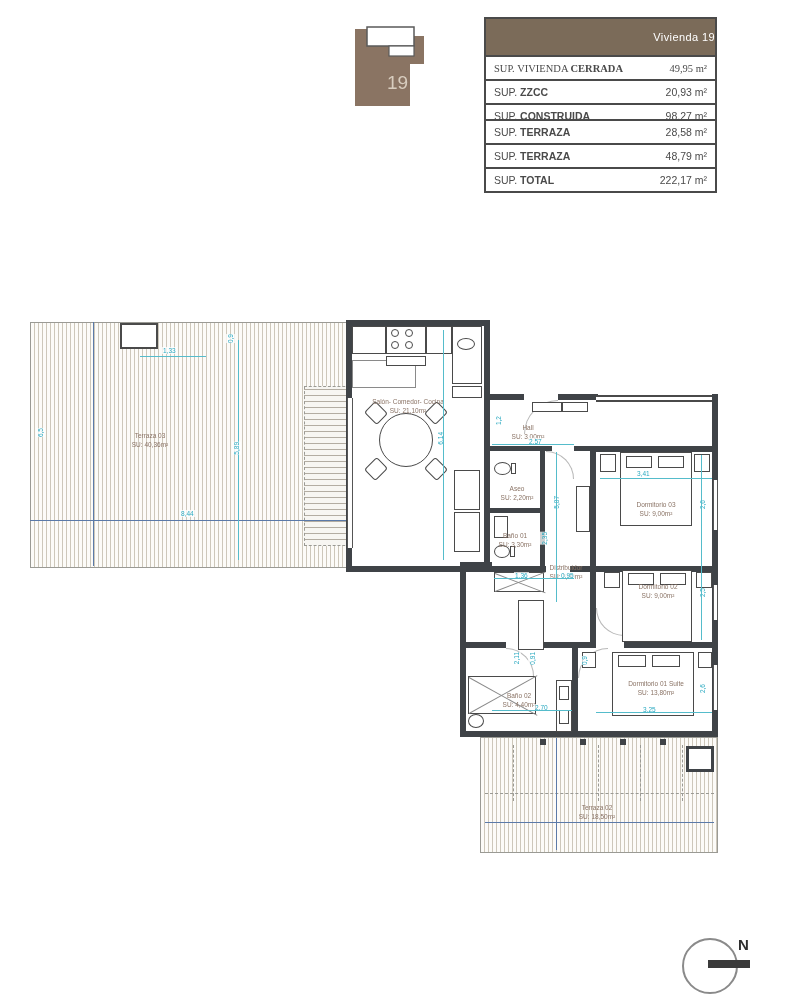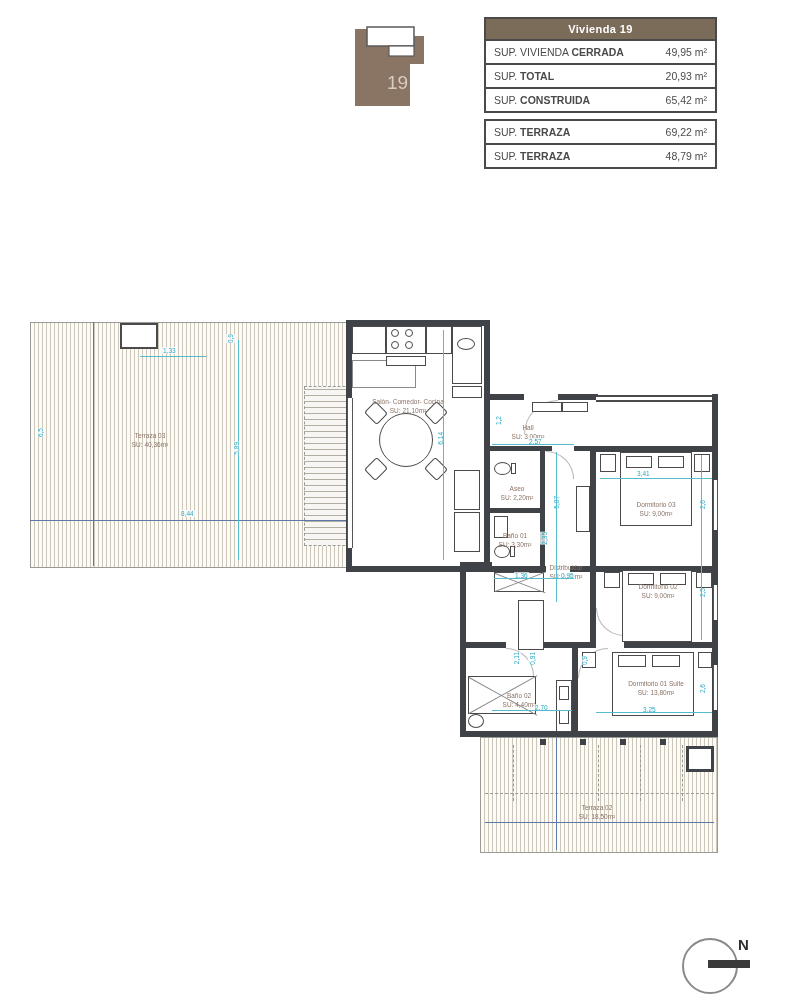--- a/index.html
+++ b/index.html
@@ -3,22 +3,22 @@
 <meta charset="utf-8">
 <style>
   html,body{margin:0;padding:0;}
   body{
     width:800px;height:995px;position:relative;background:#ffffff;
     font-family:"Liberation Sans",sans-serif;overflow:hidden;
   }
   
   .areatable{position:absolute;width:229px;border:2px solid #4a4a4a;background:#fff;}
   .areatable .thead{
-    background:#7b6b59;color:#fff;font-weight:bold;font-size:11px;
-    text-align:center;padding:4px 0;letter-spacing:.4px;
+    background:#7b6b59;color:#fff;font-weight:normal;font-size:11px;
+    text-align:right;padding:12px 0;letter-spacing:.4px;
   }
   .trow{
     display:flex;justify-content:space-between;align-items:center;
     border-top:2px solid #4a4a4a;height:22px;padding:0 8px;
     font-size:10.5px;color:#4a4a4a;
   }
   .trow:first-child{border-top:none;}
   .tlabel b{font-weight:bold;}
   .tval{font-size:10.5px;}
   
@@ -68,42 +68,46 @@
     <polygon points="23,59 78,59 78,90 23,90" fill="#8a7463"></polygon>
     <polygon points="70,20 92,20 92,48 70,48" fill="#8a7463"></polygon>
     <rect x="35" y="11" width="47" height="19" fill="#ffffff" stroke="#5a5a5a" stroke-width="1.5"></rect>
     <rect x="57" y="30" width="25" height="10" fill="#ffffff" stroke="#5a5a5a" stroke-width="1.2"></rect>
     <text x="55" y="73" font-family="Liberation Sans, sans-serif" font-size="19" fill="#d8cdbf" id="logo-num">19</text>
   </svg>
 </div>
 
 <div class="areatable" style="left:484px;top:17px;">
   <div class="thead">Vivienda 19</div>
-  <div class="trow" style="border-top:2px solid #4a4a4a;">
+  <div class="trow" style="border-top:2px solid #4a4a4a;font-family:Liberation Serif, serif;">
     <span class="tlabel"><span>SUP. VIVIENDA</span> <b>CERRADA</b></span>
     <span class="tval">49,95 m²</span>
   </div>
   <div class="trow">
-    <span class="tlabel"><span>SUP.</span> <b>TOTAL</b></span>
+    <span class="tlabel"><span>SUP.</span> <b>ZZCC</b></span>
     <span class="tval">20,93 m²</span>
   </div>
   <div class="trow">
     <span class="tlabel"><span>SUP.</span> <b>CONSTRUIDA</b></span>
-    <span class="tval">65,42 m²</span>
+    <span class="tval">98,27 m²</span>
   </div>
 </div>
 
 <div class="areatable" style="left:484px;top:119px;">
   <div class="trow" style="border-top:none;">
     <span class="tlabel"><span>SUP.</span> <b>TERRAZA</b></span>
-    <span class="tval">69,22 m²</span>
+    <span class="tval">28,58 m²</span>
   </div>
   <div class="trow">
     <span class="tlabel"><span>SUP.</span> <b>TERRAZA</b></span>
     <span class="tval">48,79 m²</span>
+  </div>
+  <div class="trow">
+    <span class="tlabel"><span>SUP.</span> <b>TOTAL</b></span>
+    <span class="tval">222,17 m²</span>
   </div>
 </div>
 
 <div id="plan">
 
   <div class="terraza" style="left:30px;top:322px;width:318px;height:244px;"></div>
   <div class="terraza" style="left:480px;top:737px;width:236px;height:114px;"></div>
 
   <div class="furn" style="left:120px;top:323px;width:38px;height:26px;border-width:2px;"></div>
   <div class="furn" style="left:352px;top:360px;width:64px;height:28px;border-color:#8a8a8a;"></div>

